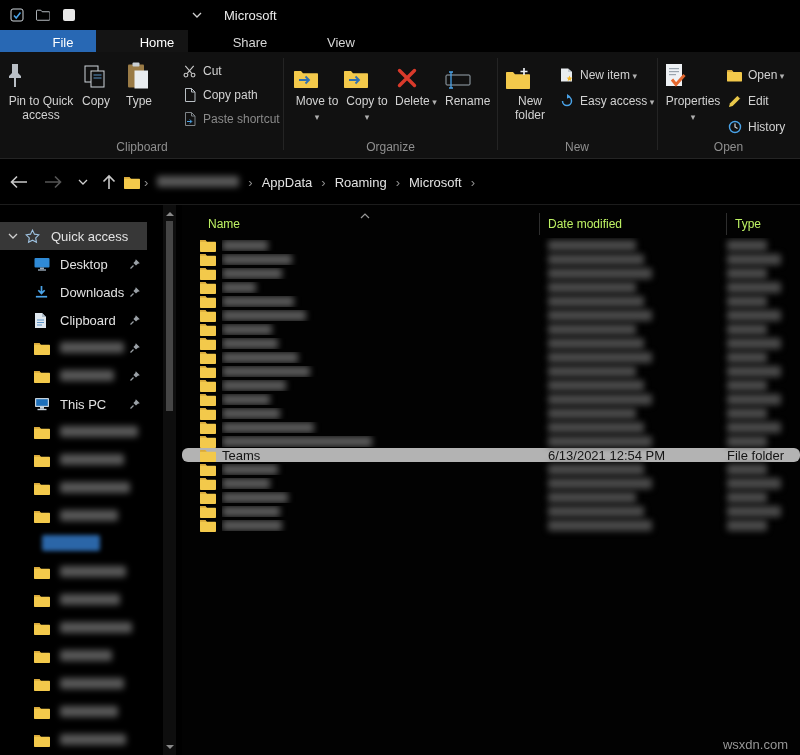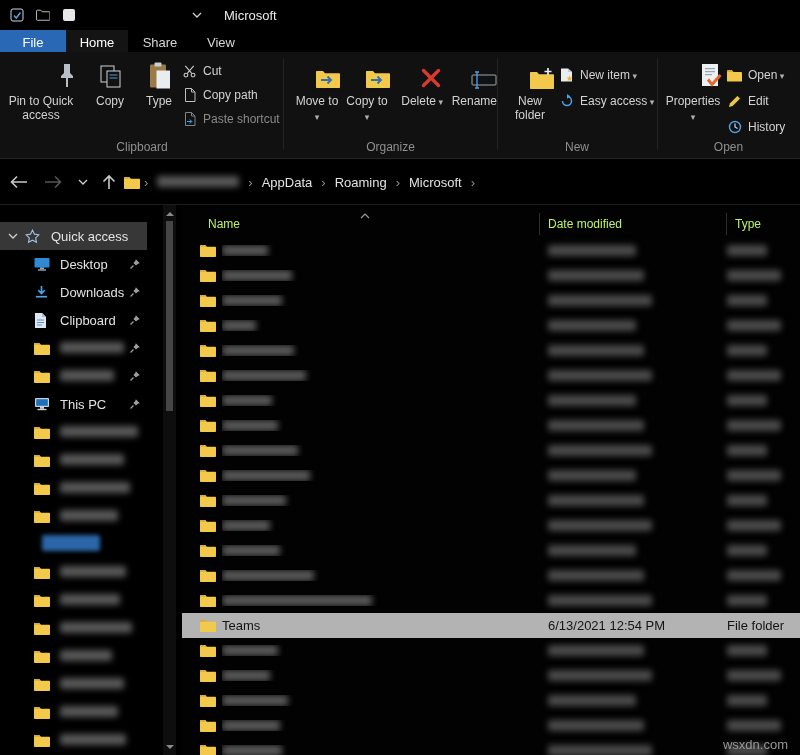--- a/index.html
+++ b/index.html
@@ -6,29 +6,29 @@
   .window{position:relative;width:800px;height:755px;background:#020202;overflow:hidden;
           font-family:"Liberation Sans",sans-serif;color:#e6e6e6;-webkit-font-smoothing:antialiased;}
 
   
   .titlebar{position:absolute;left:0;top:0;width:100%;height:30px;background:#000;display:flex;align-items:center;}
   .tb-ic{display:flex;align-items:center;justify-content:center;width:26px;height:26px;}
   .tb-title{font-size:13px;color:#eaeaea;margin-left:14px;}
 
   
   .menubar{position:absolute;left:0;top:30px;width:100%;height:22px;background:#000;display:flex;font-size:13px;}
-  .mtab{display:flex;align-items:center;justify-content:center;height:24px;color:#d6d6d6;cursor:default;}
+  .mtab{display:flex;align-items:center;justify-content:center;height:24px;color:#d6d6d6;cursor:default;padding-left:30px;}
   .mtab.file{width:66px;background:#2868b4;color:#fff;}
   .mtab.home{width:62px;background:#141414;color:#fff;}
   .mtab.share{width:64px;}
   .mtab.view{width:58px;}
 
   
   .ribbon{position:absolute;left:0;top:52px;width:100%;height:106px;background:#111;border-bottom:1px solid #242424;}
-  .rb-big{position:absolute;top:6px;display:flex;flex-direction:column;align-items:flex-end;text-align:center;
+  .rb-big{position:absolute;top:6px;display:flex;flex-direction:column;align-items:flex-start;text-align:center;
           color:#d2d2d2;font-size:12px;line-height:14px;cursor:default;}
   .rb-big .ic{height:32px;display:flex;align-items:flex-end;justify-content:center;margin-bottom:4px;}
   .rb-small{position:absolute;display:flex;align-items:center;gap:6px;color:#d2d2d2;font-size:12px;height:22px;cursor:default;}
   .rb-small .ic{display:flex;width:15px;justify-content:center;}
   .rb-small.dim{color:#8a8a8a;}
   .lbl-caret::after{content:" \25BE";font-size:9px;color:#b0b0b0;}
   .grp-label{position:absolute;top:88px;font-size:12px;color:#8f8f8f;text-align:center;}
   .vsep{position:absolute;top:6px;height:92px;width:1px;background:#242424;}
 
   
@@ -57,21 +57,21 @@
   .sb-scroll{position:absolute;left:163px;top:205px;width:13px;bottom:0;background:#0e0e0e;}
   .sb-thumb{position:absolute;left:3px;top:16px;width:7px;height:190px;background:#454545;}
   .scroll-arrow{position:absolute;left:0;width:13px;height:12px;display:flex;align-items:center;justify-content:center;}
 
   
   .f-header{position:absolute;left:182px;top:210px;right:0;height:28px;color:#bef264;font-size:12px;}
   .f-h-cell{position:absolute;top:7px;cursor:default;}
   .f-h-div{position:absolute;top:3px;height:22px;width:1px;background:#2e2e2e;}
   .sort-caret{position:absolute;left:178px;top:-2px;}
   .f-rows{position:absolute;left:182px;top:238px;right:0;bottom:0;overflow:hidden;}
-  .f-row{display:flex;align-items:center;height:25px;font-size:13px;color:#dcdcdc;cursor:default;}
+  .f-row{display:flex;align-items:center;height:14px;font-size:13px;color:#dcdcdc;cursor:default;border-radius:6px;}
   .f-row.sel{background:#b3b3b3;color:#141414;}
   .f-icon{margin-left:18px;width:16px;display:flex;flex:0 0 16px;}
   .f-name{margin-left:6px;width:326px;flex:0 0 326px;white-space:nowrap;overflow:hidden;display:flex;align-items:center;}
   .f-date{width:179px;flex:0 0 179px;display:flex;align-items:center;}
   .f-type{flex:1;display:flex;align-items:center;}
 
   .watermark{position:absolute;right:12px;bottom:3px;color:#979797;font-size:13px;z-index:60;}
 </style>
 </head>
 <body>

